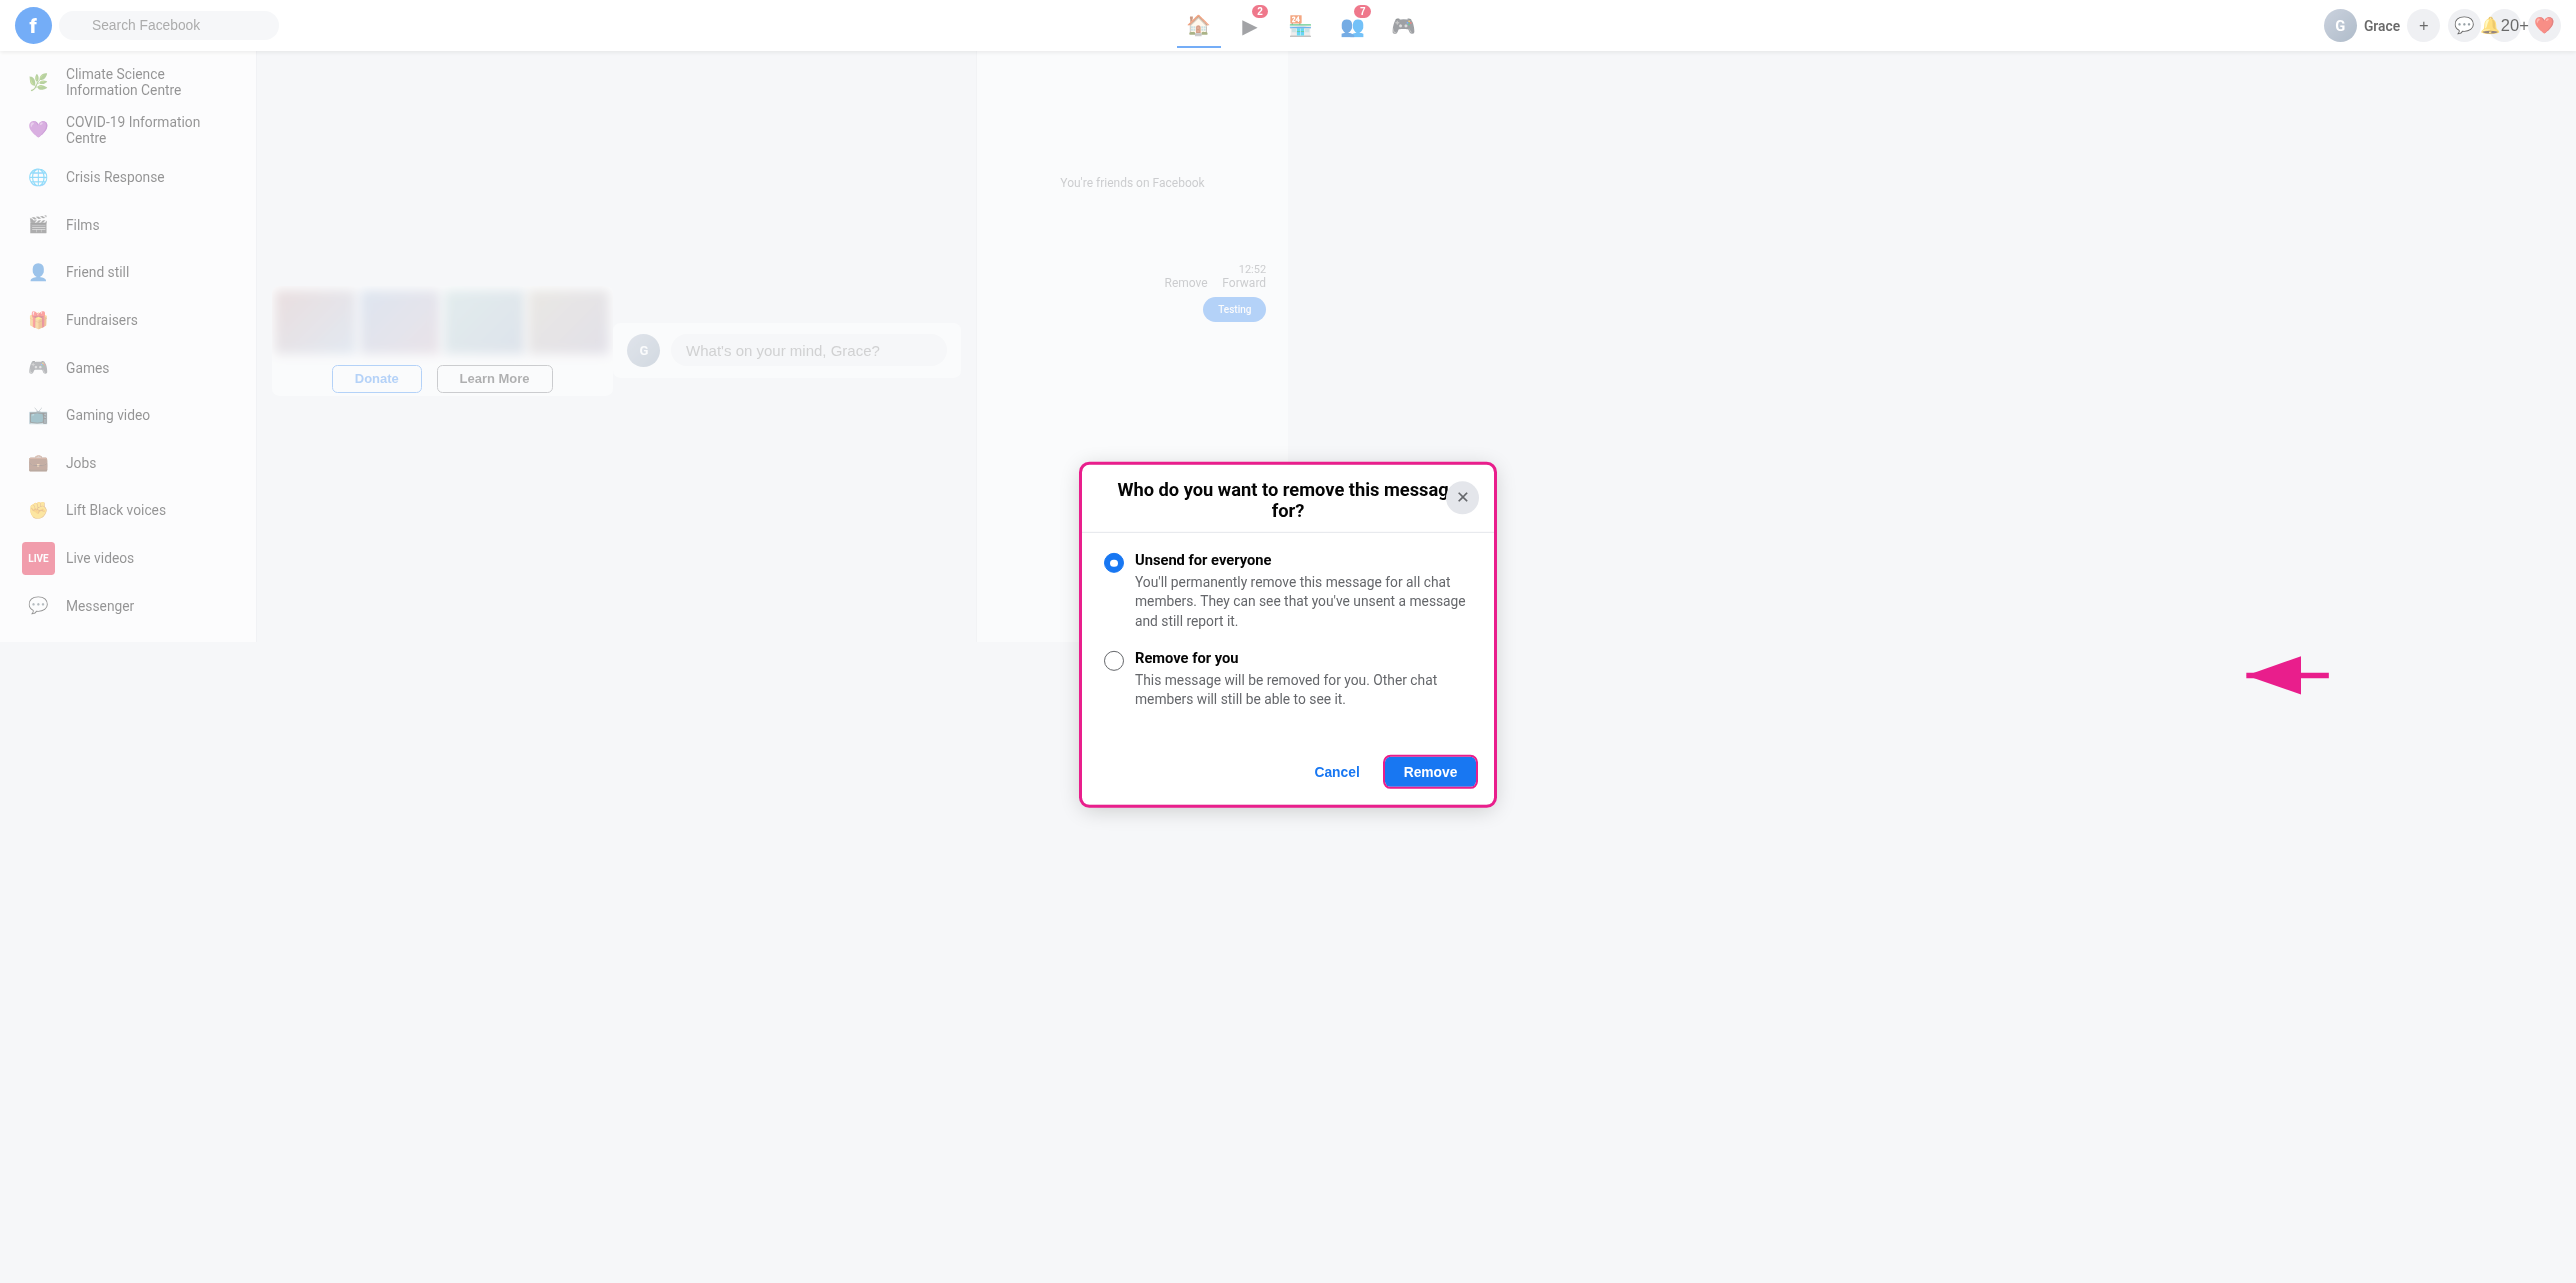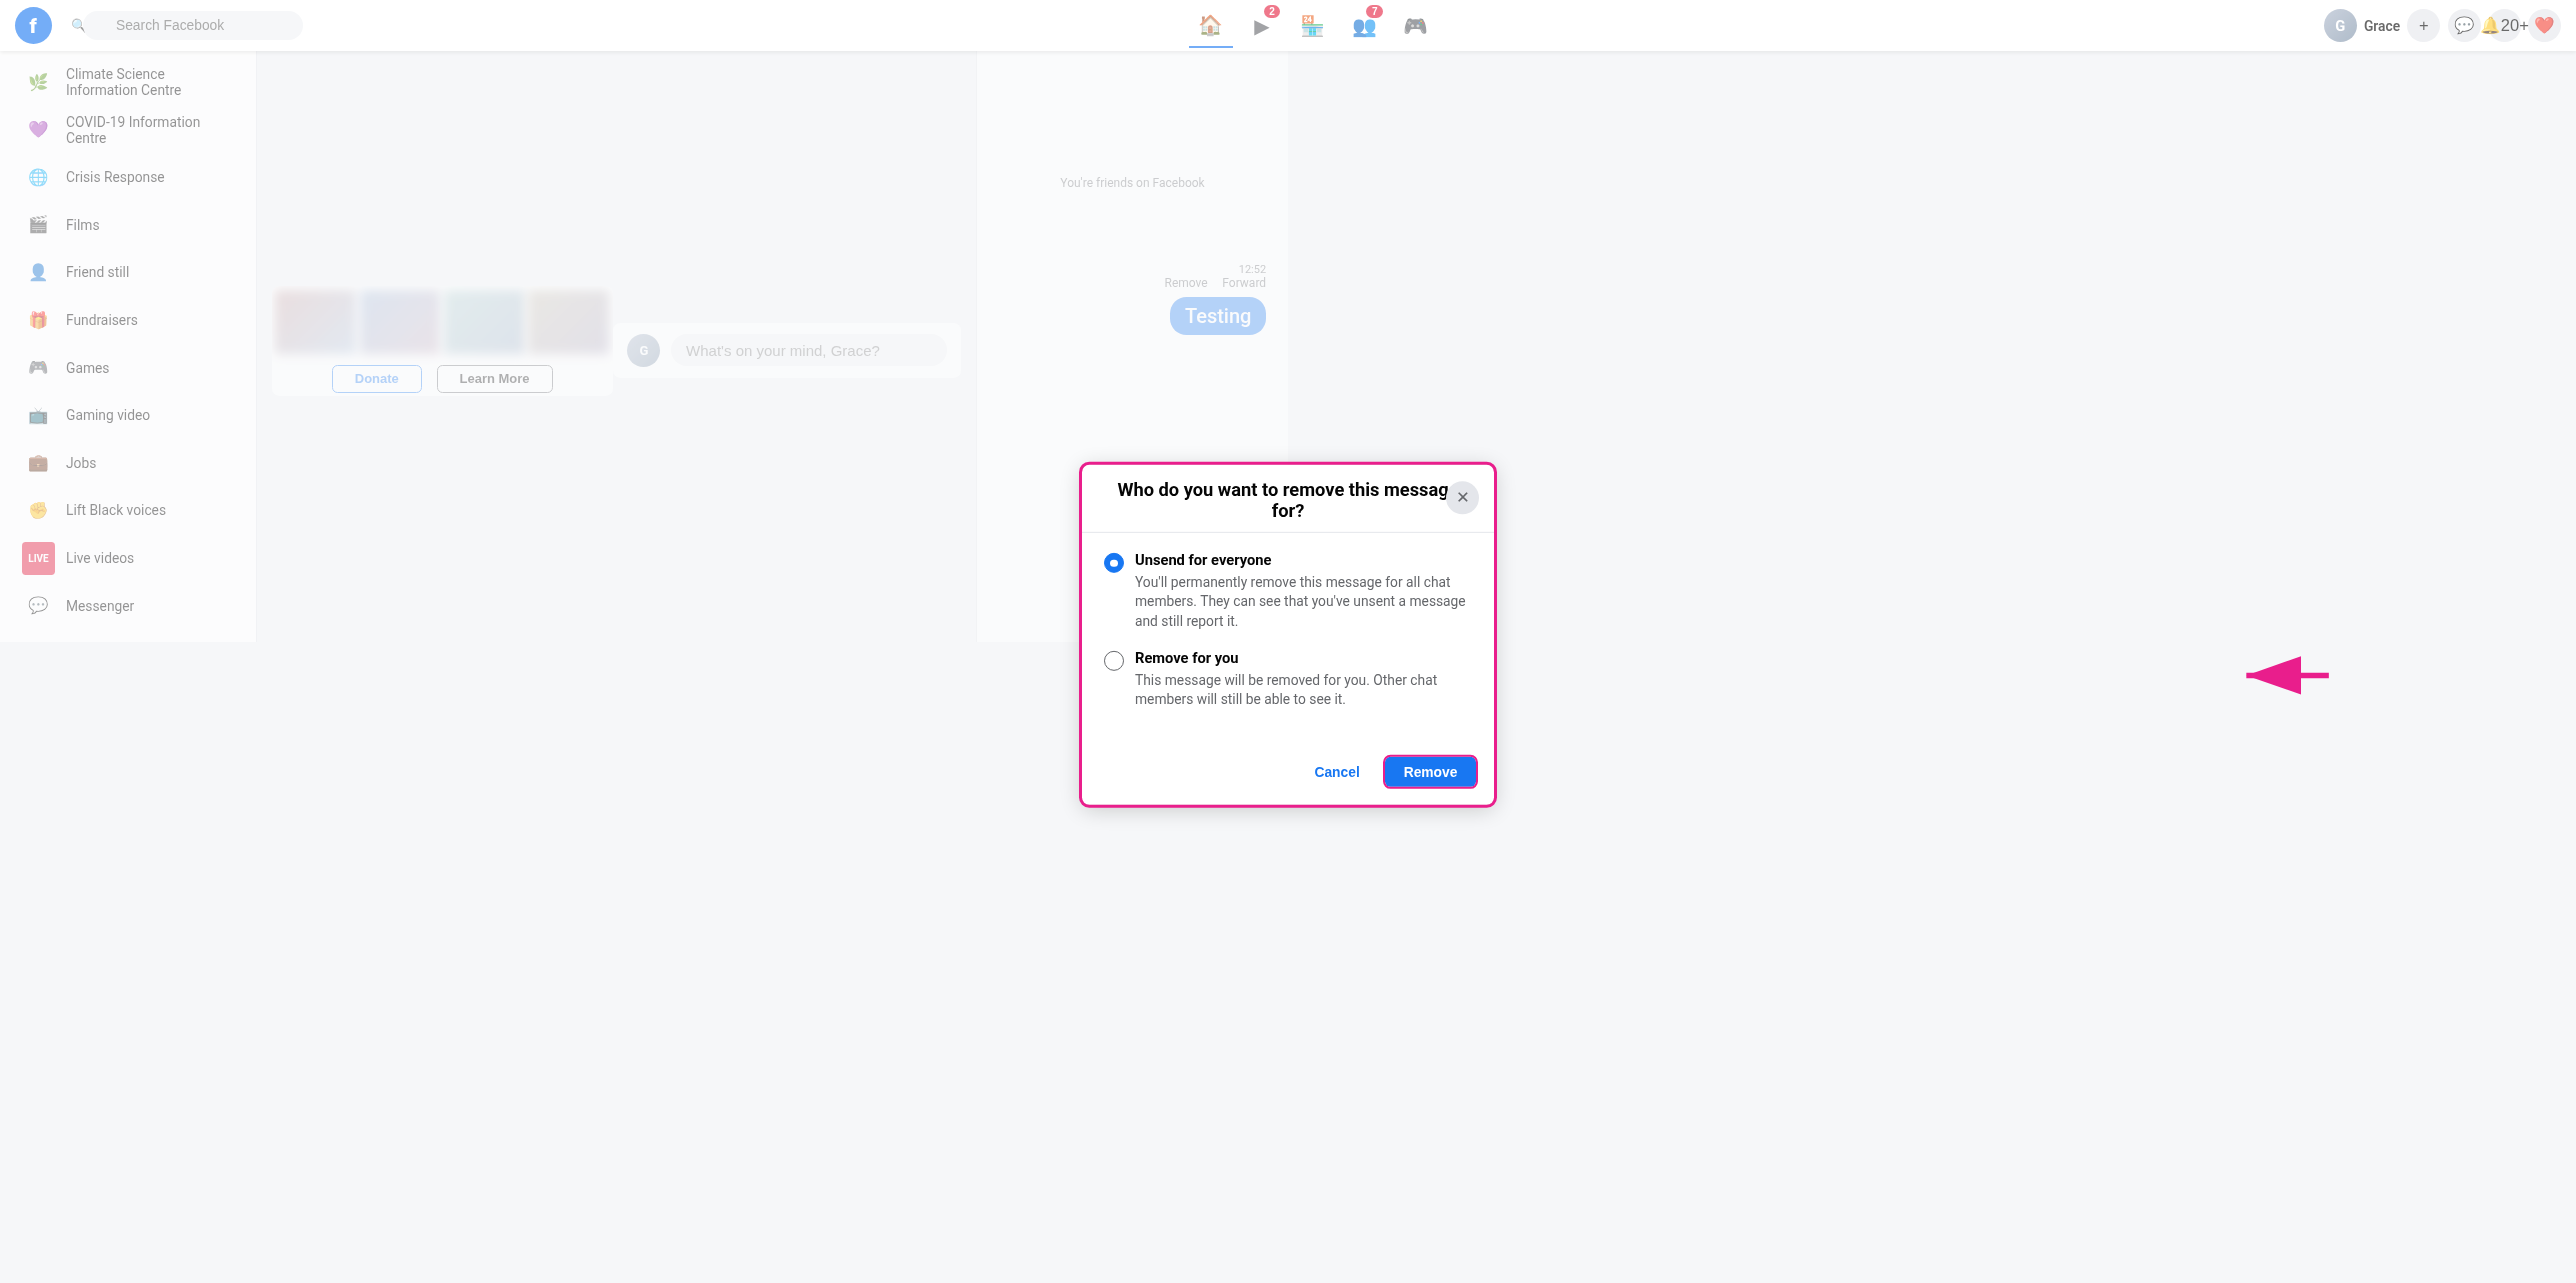--- a/index.html
+++ b/index.html
@@ -38,21 +38,21 @@
       border: none; border-radius: 18.3px;
       padding: 7.3px 14.7px 7.3px 33px;
       font-size: 13.8px;
       color: #65676b;
       width: 220px;
       position: relative;
       outline: none;
     }
     .nav-search-wrap {
       position: relative;
-      display: flex; align-items: center; padding-left: 24px;
+      display: flex; align-items: center;
     }
     .nav-search-icon {
       position: absolute;
       left: 20px;
       color: #65676b;
       font-size: 13px;
     }
     .nav-center {
       flex: 1;
       display: flex;
@@ -181,21 +181,21 @@
       display: flex; gap: 14.7px;
       justify-content: flex-end;
       padding-right: 7.3px;
       font-size: 12px; color: #65676b;
     }
     .testing-bubble {
       background: #1877f2;
       color: #fff;
       border-radius: 16.5px;
       padding: 7.3px 14.7px;
-      font-size: 20px;
+      font-size: 10px;
       font-weight: 500;
       display: inline-block;
       margin-left: auto;
       margin-right: 7.3px;
       margin-top: 7.3px;
     }
     .testing-row {
       display: flex; justify-content: flex-end;
     }
 

